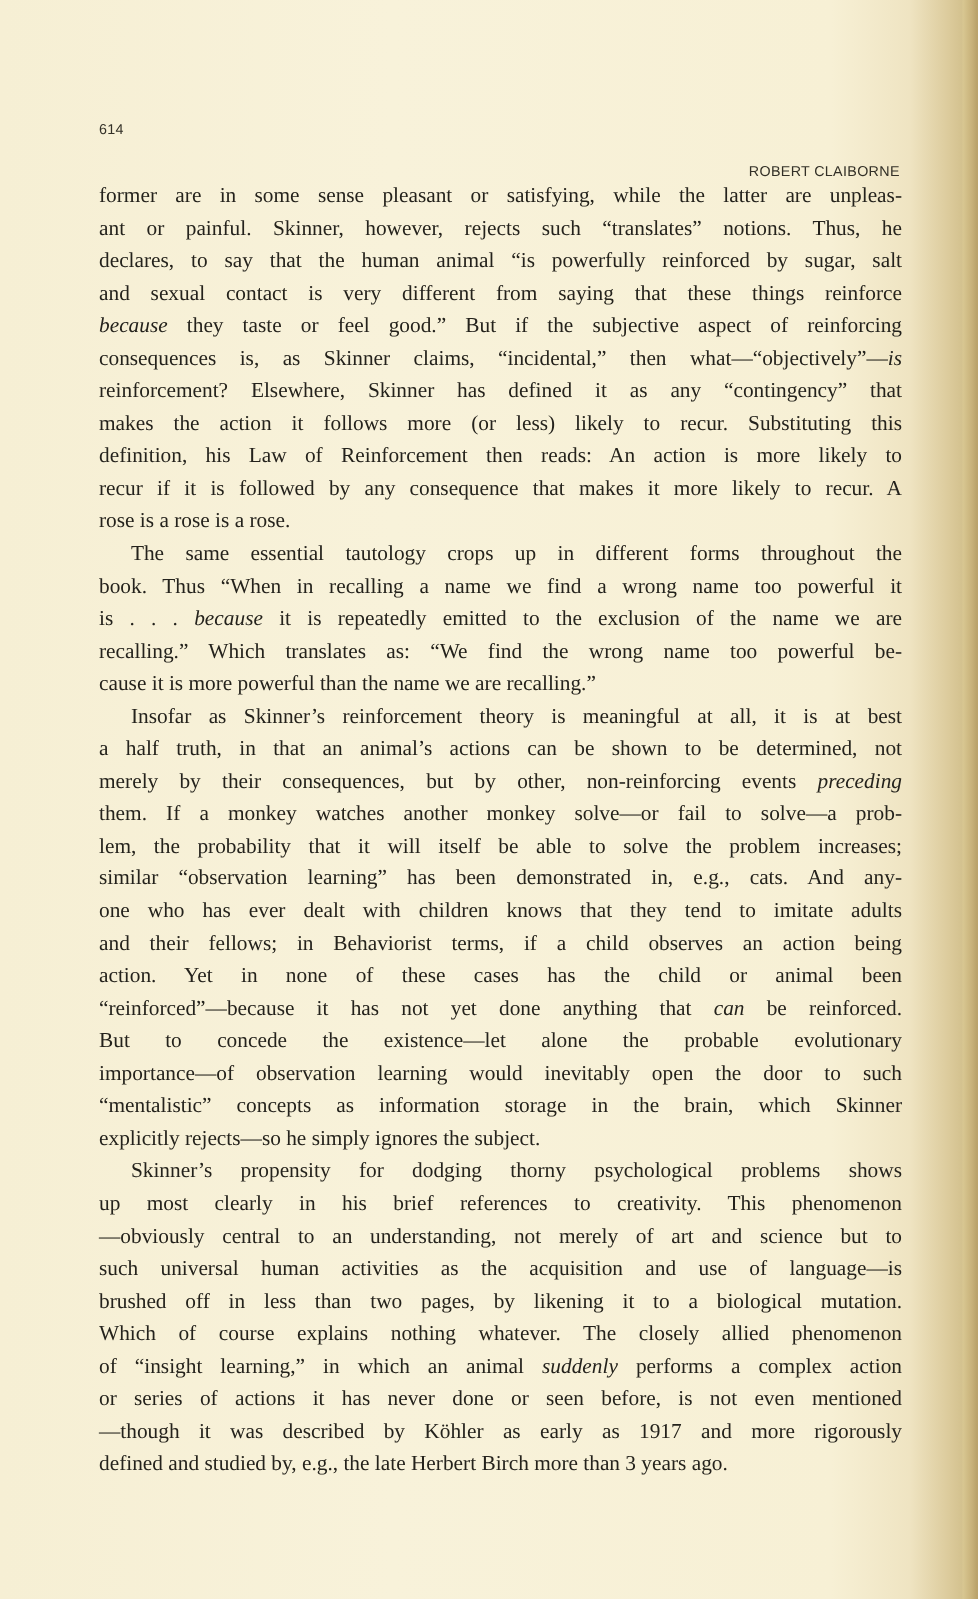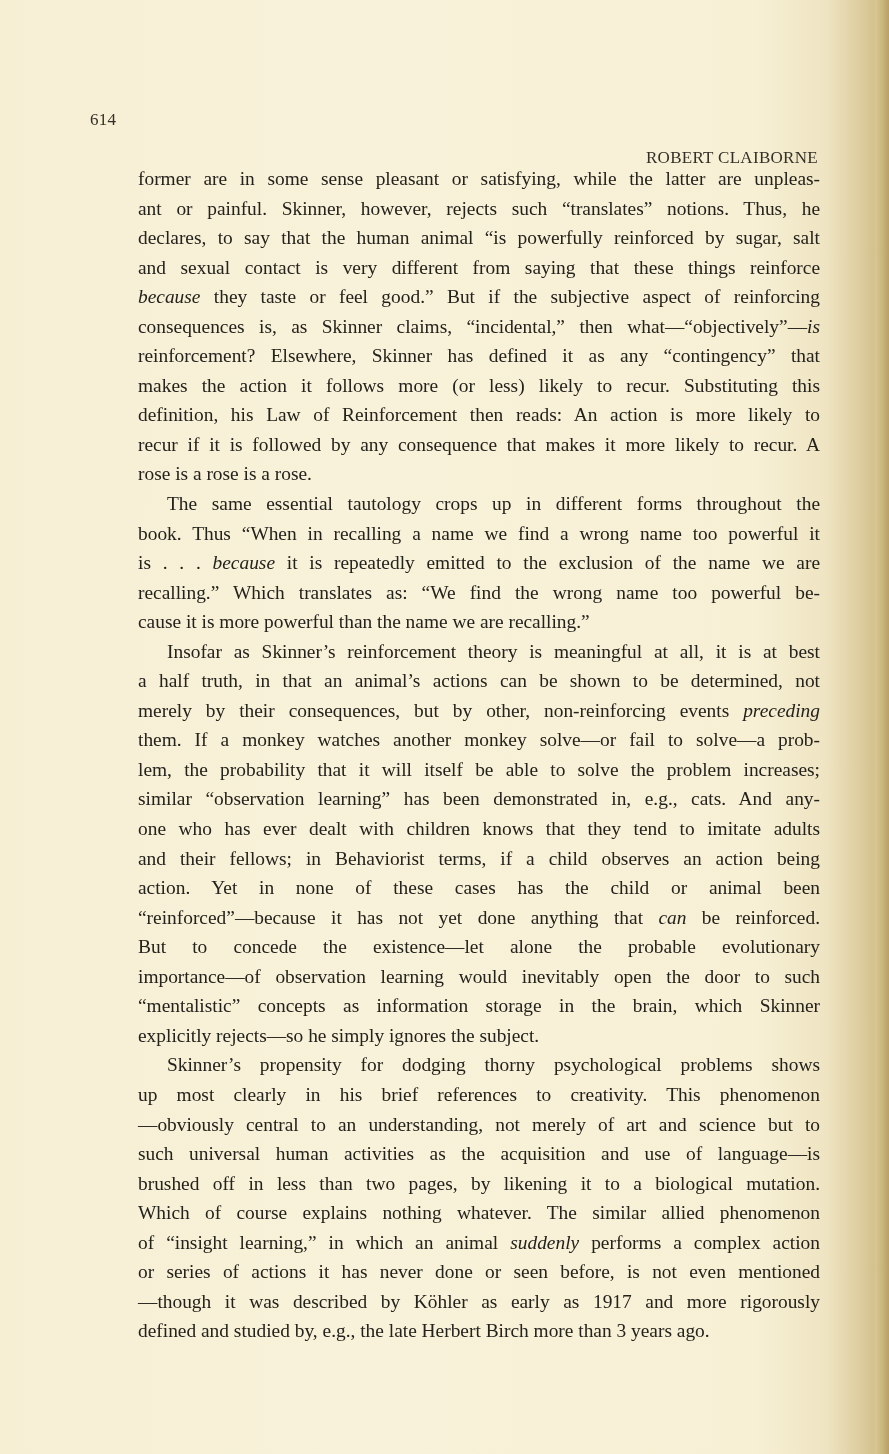--- a/index.html
+++ b/index.html
@@ -11,31 +11,31 @@
   .page {
     position: absolute; left: 0; top: 0; width: 889px; height: 1454px;
     background: linear-gradient(to right, #f6efd4 0%, #f8f2da 40%, #f7f0d5 85%, #efe4c2 93%, #dccb9c 97%, #c9b67f 100%);
   }
   .edge {
     position: absolute; right: 0; top: 0; width: 14px; height: 1454px;
     background: linear-gradient(to right, #d9c893, #c8b27a 60%, #b79f67);
   }
   .running-head {
     position: absolute; top: 110px; left: 90px; width: 728px; height: 24px;
-    font-family: Liberation Serif, serif; font-size: 17px; color: #333027;
+    font-family: Liberation Sans, sans-serif; font-size: 13px; color: #333027;
     letter-spacing: 0.3px;
   }
   .running-head .folio { position: absolute; left: 0; top: 0; }
   .running-head .author { position: absolute; right: 0; top: 0; margin-top: 38px; }
   .body-text {
     position: absolute; left: 90px; top: 164px; width: 730px;
     font-family: "Liberation Serif", serif; font-size: 19.4px; line-height: 29.55px;
     color: #24221c;
   }
-  .line { display: block; white-space: nowrap; text-align: justify; text-align-last: justify; height: 29.55px; margin-left: 48px; }
+  .line { display: block; white-space: nowrap; text-align: justify; text-align-last: justify; height: 29.55px; }
   .line.last { text-align-last: left; }
   .line.indent { padding-left: 29px; }
   em { font-style: italic; }
 </style>
 </head>
 <body>
 
 <div class="page">
   <div class="edge"></div>
   <div class="running-head">
@@ -78,20 +78,20 @@
         <span class="line"><span>importance—of observation learning would inevitably open the door to such</span></span>
         <span class="line"><span>“mentalistic” concepts as information storage in the brain, which Skinner</span></span>
         <span class="line last"><span>explicitly rejects—so he simply ignores the subject.</span></span>
       </div>
       <div>
         <span class="line indent"><span>Skinner’s propensity for dodging thorny psychological problems shows</span></span>
         <span class="line"><span>up most clearly in his brief references to creativity. This phenomenon</span></span>
         <span class="line"><span>—obviously central to an understanding, not merely of art and science but to</span></span>
         <span class="line"><span>such universal human activities as the acquisition and use of language—is</span></span>
         <span class="line"><span>brushed off in less than two pages, by likening it to a biological mutation.</span></span>
-        <span class="line"><span>Which of course explains nothing whatever. The similar allied phenomenon</span></span>
+        <span class="line"><span>Which of course explains nothing whatever. The closely allied phenomenon</span></span>
         <span class="line"><span>of “insight learning,” in which an animal </span><em>suddenly</em><span> performs a complex action</span></span>
         <span class="line"><span>or series of actions it has never done or seen before, is not even mentioned</span></span>
         <span class="line"><span>—though it was described by Köhler as early as 1917 and more rigorously</span></span>
         <span class="line last"><span>defined and studied by, e.g., the late Herbert Birch more than 3 years ago.</span></span>
       </div>
     </div>
 </div>
 
 </body></html>

